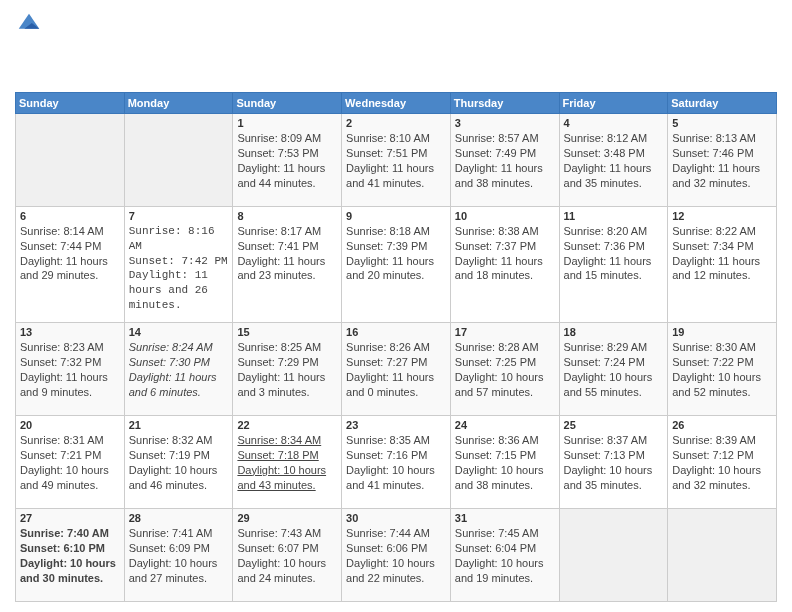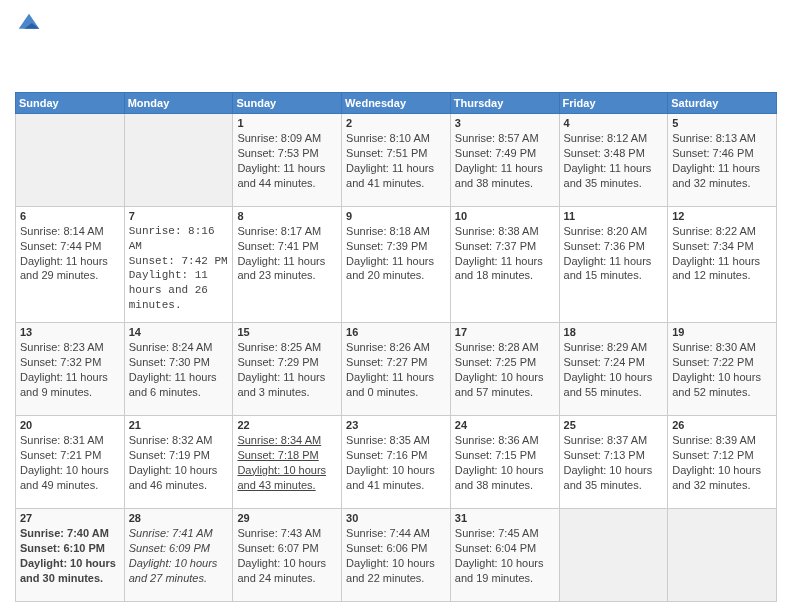--- a/index.html
+++ b/index.html
@@ -211,21 +211,21 @@
         </tr>
         <tr>
           <td>
             <span class="day-num">13</span>
             <div class="day-info" style="white-space: pre-line;">Sunrise: 8:23 AM
 Sunset: 7:32 PM
 Daylight: 11 hours and 9 minutes.</div>
           </td>
           <td>
             <span class="day-num">14</span>
-            <div class="day-info" style="white-space: pre-line;">Sunrise: 8:24 AM
+            <div class="day-info" style="white-space: pre-line; font-style: italic;">Sunrise: 8:24 AM
 Sunset: 7:30 PM
 Daylight: 11 hours and 6 minutes.</div>
           </td>
           <td>
             <span class="day-num">15</span>
             <div class="day-info" style="white-space: pre-line;">Sunrise: 8:25 AM
 Sunset: 7:29 PM
 Daylight: 11 hours and 3 minutes.</div>
           </td>
           <td>
@@ -299,21 +299,21 @@
         </tr>
         <tr>
           <td>
             <span class="day-num">27</span>
             <div class="day-info" style="white-space: pre-line; font-weight: bold;">Sunrise: 7:40 AM
 Sunset: 6:10 PM
 Daylight: 10 hours and 30 minutes.</div>
           </td>
           <td>
             <span class="day-num">28</span>
-            <div class="day-info" style="white-space: pre-line; font-style: italic;">Sunrise: 7:41 AM
+            <div class="day-info" style="white-space: pre-line;">Sunrise: 7:41 AM
 Sunset: 6:09 PM
 Daylight: 10 hours and 27 minutes.</div>
           </td>
           <td>
             <span class="day-num">29</span>
             <div class="day-info" style="white-space: pre-line;">Sunrise: 7:43 AM
 Sunset: 6:07 PM
 Daylight: 10 hours and 24 minutes.</div>
           </td>
           <td>

